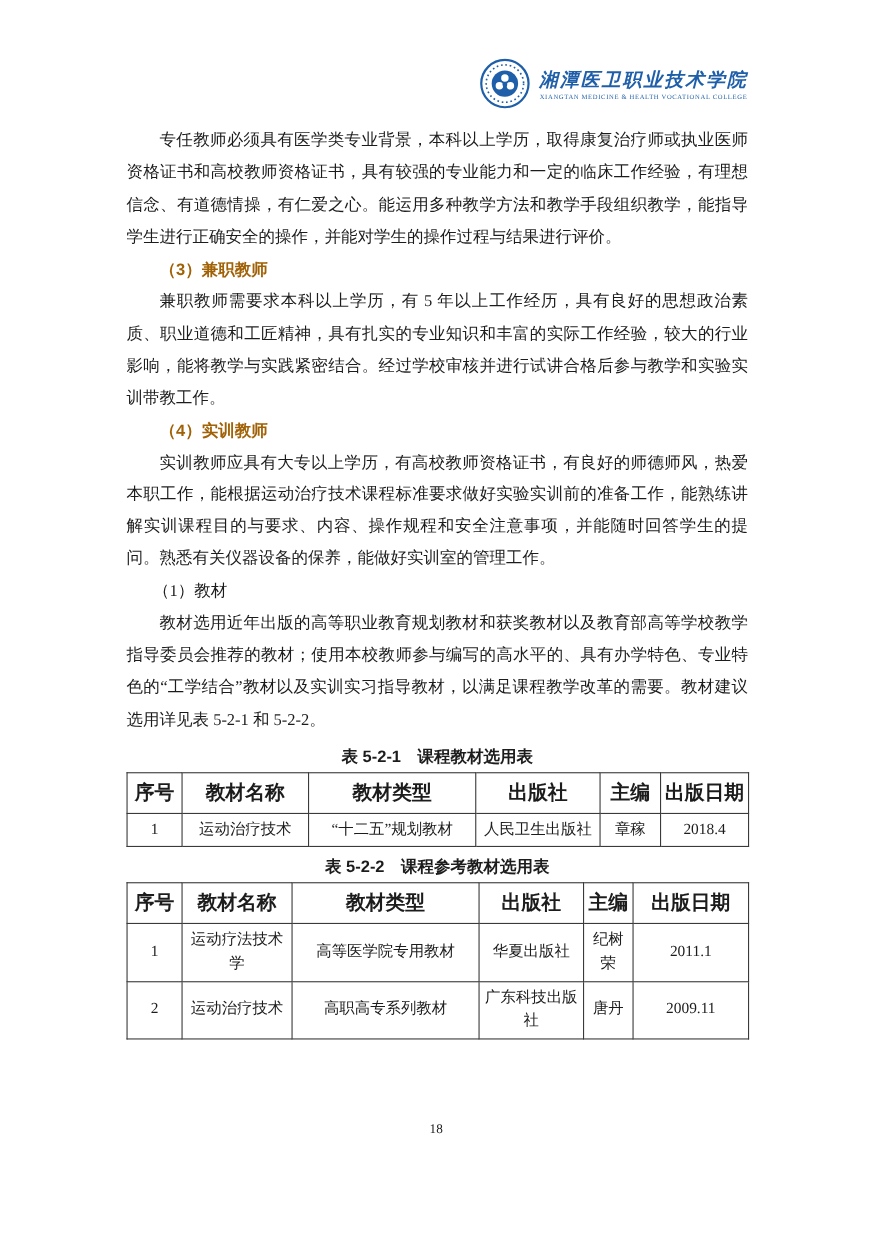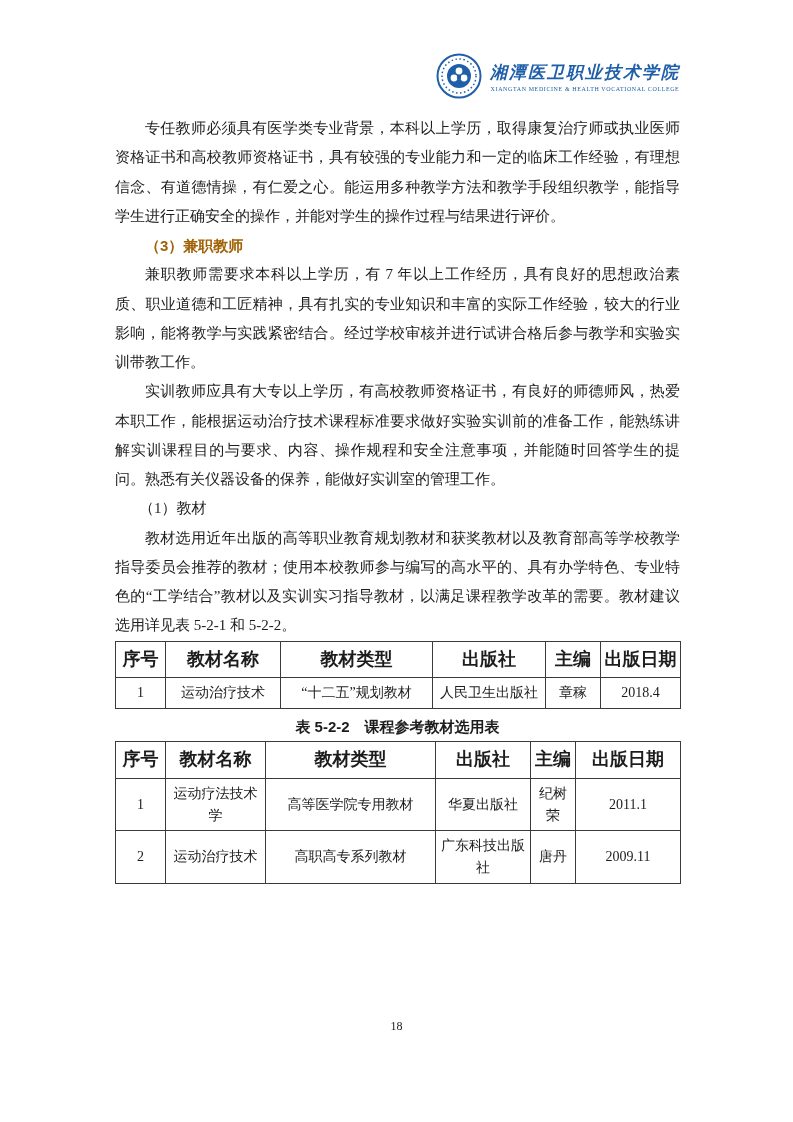--- a/index.html
+++ b/index.html
@@ -104,30 +104,32 @@
     <div class="logo-text">
       <div class="logo-zh">湘潭医卫职业技术学院</div>
       <div class="logo-en">XIANGTAN MEDICINE &amp; HEALTH VOCATIONAL COLLEGE</div>
     </div>
   </div>
 
   <p class="body-text">专任教师必须具有医学类专业背景，本科以上学历，取得康复治疗师或执业医师资格证书和高校教师资格证书，具有较强的专业能力和一定的临床工作经验，有理想信念、有道德情操，有仁爱之心。能运用多种教学方法和教学手段组织教学，能指导学生进行正确安全的操作，并能对学生的操作过程与结果进行评价。</p>
 
   <p class="h-bold">（3）兼职教师</p>
 
-  <p class="body-text">兼职教师需要求本科以上学历，有 7 年以上工作经历，具有良好的思想政治素质、职业道德和工匠精神，具有扎实的专业知识和丰富的实际工作经验，较大的行业影响，能将教学与实践紧密结合。经过学校审核并进行试讲合格后参与教学和实验实训带教工作。</p>
+  <p class="body-text">兼职教师需要求本科以上学历，有 5 年以上工作经历，具有良好的思想政治素质、职业道德和工匠精神，具有扎实的专业知识和丰富的实际工作经验，较大的行业影响，能将教学与实践紧密结合。经过学校审核并进行试讲合格后参与教学和实验实训带教工作。</p>
 
+  <p class="h-bold">（4）实训教师</p>
 
   <p class="body-text">实训教师应具有大专以上学历，有高校教师资格证书，有良好的师德师风，热爱本职工作，能根据运动治疗技术课程标准要求做好实验实训前的准备工作，能熟练讲解实训课程目的与要求、内容、操作规程和安全注意事项，并能随时回答学生的提问。熟悉有关仪器设备的保养，能做好实训室的管理工作。</p>
 
 
   <p class="body-text" style="text-indent:1.6em">（1）教材</p>
 
   <p class="body-text">教材选用近年出版的高等职业教育规划教材和获奖教材以及教育部高等学校教学指导委员会推荐的教材；使用本校教师参与编写的高水平的、具有办学特色、专业特色的“工学结合”教材以及实训实习指导教材，以满足课程教学改革的需要。教材建议选用详见表 5-2-1 和 5-2-2。</p>
 
+  <p class="tcap">表 5-2-1　课程教材选用表</p>
 
   <table>
     <colgroup>
       <col style="width:50px">
         <col style="width:115px">
         <col style="width:152px">
       <col style="width:113px">
         <col style="width:55px">
         <col style="width:80px">
     </colgroup>

